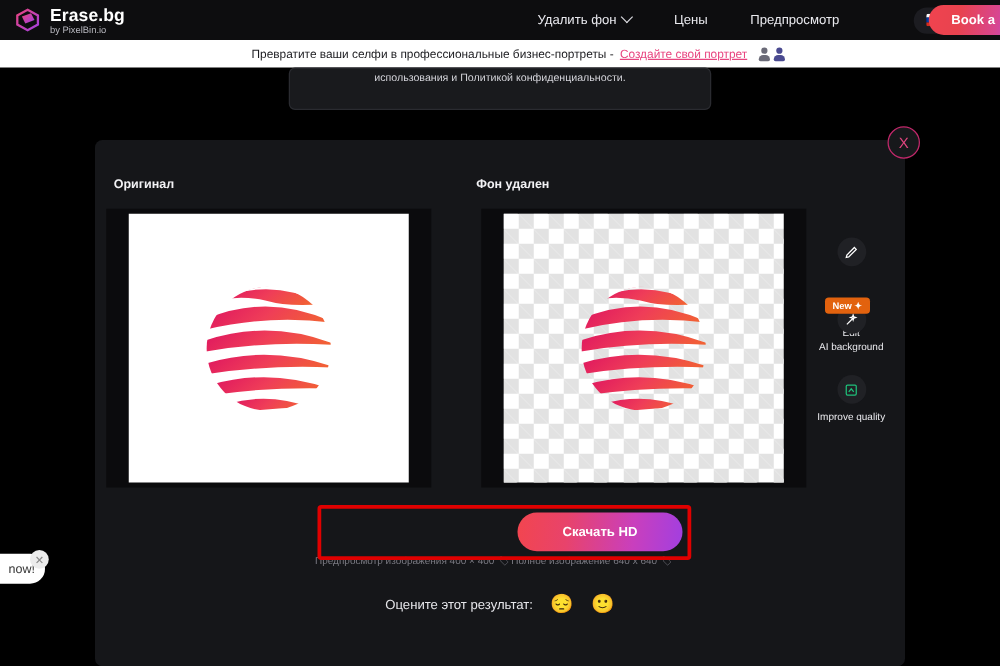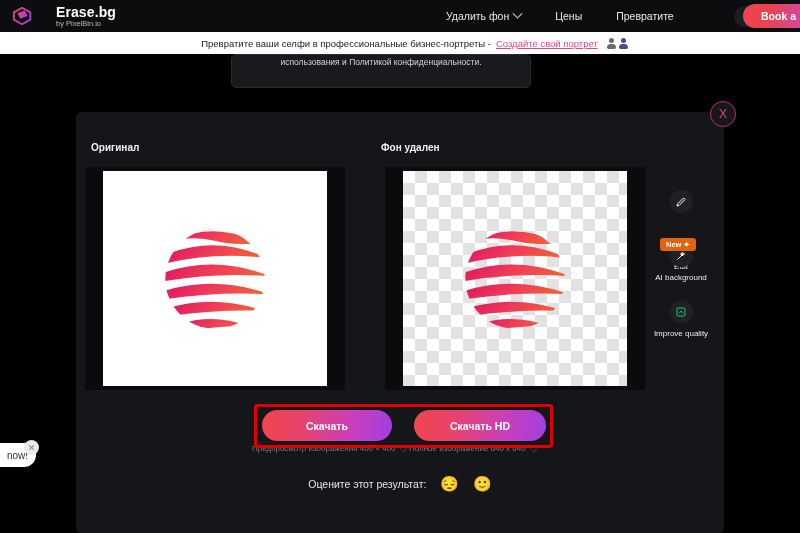--- a/index.html
+++ b/index.html
@@ -10,21 +10,21 @@
     overflow: hidden;
   }
   #app { position: relative; width: 800px; height: 533px; background: #000; }
 
   
   .header {
     position: absolute; top: 0; left: 0; width: 800px; height: 32px;
     background: #0d0d0f;
     display: flex; align-items: center;
   }
-  .brand { display: flex; align-items: flex-end; gap: 22px; padding-left: 12px; }
+  .brand { display: flex; align-items: flex-end; gap: 6px; padding-left: 12px; }
   .brand-mark { width: 22px; height: 22px; position: relative; flex: none; }
   .brand-text { line-height: 1; }
   .brand-title { color: #fff; font-size: 14px; font-weight: 700; letter-spacing: .1px; }
   .brand-sub { color: #b9b9c0; font-size: 7.5px; margin-top: 1px; }
 
   .nav { display: flex; align-items: center; gap: 34px; margin-left: 330px; }
   .nav-item {
     color: #e9e9ee; font-size: 10.5px; display: flex; align-items: center; gap: 5px;
     cursor: pointer; white-space: nowrap;
   }
@@ -58,21 +58,21 @@
   .banner-link { color: #e8447f; font-size: 9.5px; text-decoration: underline; cursor: pointer; }
   .banner-avatars { display: flex; align-items: center; gap: 3px; margin-left: 4px; }
   .av { width: 9px; height: 11px; position: relative; }
   .av::before { content:""; position:absolute; top:0; left:2px; width:5px; height:5px; border-radius:50%; background:#6b6b78; }
   .av::after { content:""; position:absolute; bottom:0; left:0; width:9px; height:5px;
                border-radius: 5px 5px 2px 2px; background:#6b6b78; }
   .av.b2::before { background:#4a4a90; } .av.b2::after { background:#4a4a90; }
 
   
   .remnant {
-    position: absolute; top: 54px; left: 231px; width: 300px; height: 34px;
+    position: absolute; top: 54px; left: 231px; width: 338px; height: 34px;
     background: #191a1d; border: 1px solid #2a2b30; border-radius: 5px;
     display: flex; align-items: flex-start; justify-content: center; overflow: hidden;
   }
   .remnant span { color: #d4d4da; font-size: 8.5px; margin-top: 2px; white-space: nowrap; }
 
   
   .panel {
     position: absolute; top: 112px; left: 76px; width: 648px; height: 421px;
     background: #151619; border-radius: 6px;
   }
@@ -197,21 +197,21 @@
 
     <div class="nav">
       <div class="nav-item">
         <span>Удалить фон</span>
         <span class="chev"></span>
       </div>
       <div class="nav-item">
         <span>Цены</span>
       </div>
       <div class="nav-item">
-        <span>Превратите</span>
+        <span>Предпросмотр</span>
       </div>
 
       <div class="lang">
         <span class="flag">
           <i class="w"></i>
             <i class="b"></i>
             <i class="r"></i>
         </span>
         <span class="lang-label">Русский</span>
         <span class="chev"></span>
@@ -313,21 +313,20 @@
     <div class="tool-btn">
       <svg width="12" height="12" viewBox="0 0 24 24" fill="none" stroke="#1ec07a" stroke-width="2">
         <rect x="4" y="4" width="16" height="16" rx="2"></rect>
           <path d="M8 15l4-5 4 5"></path>
       </svg>
     </div>
     <div class="tool-label">Improve quality</div>
   </div>
 
   <div class="dl-highlight"></div>
-  <button class="dl-btn dl-std">Скачать</button>
   <button class="dl-btn dl-hd">Скачать HD</button>
 
   <div class="dl-note note-std">
     <span>Предпросмотр изображения 400 × 400</span>
     <span class="tag">🏷</span>
   </div>
   <div class="dl-note note-hd">
     <span>Полное изображение 640 x 640</span>
     <span class="tag">🏷</span>
   </div>

